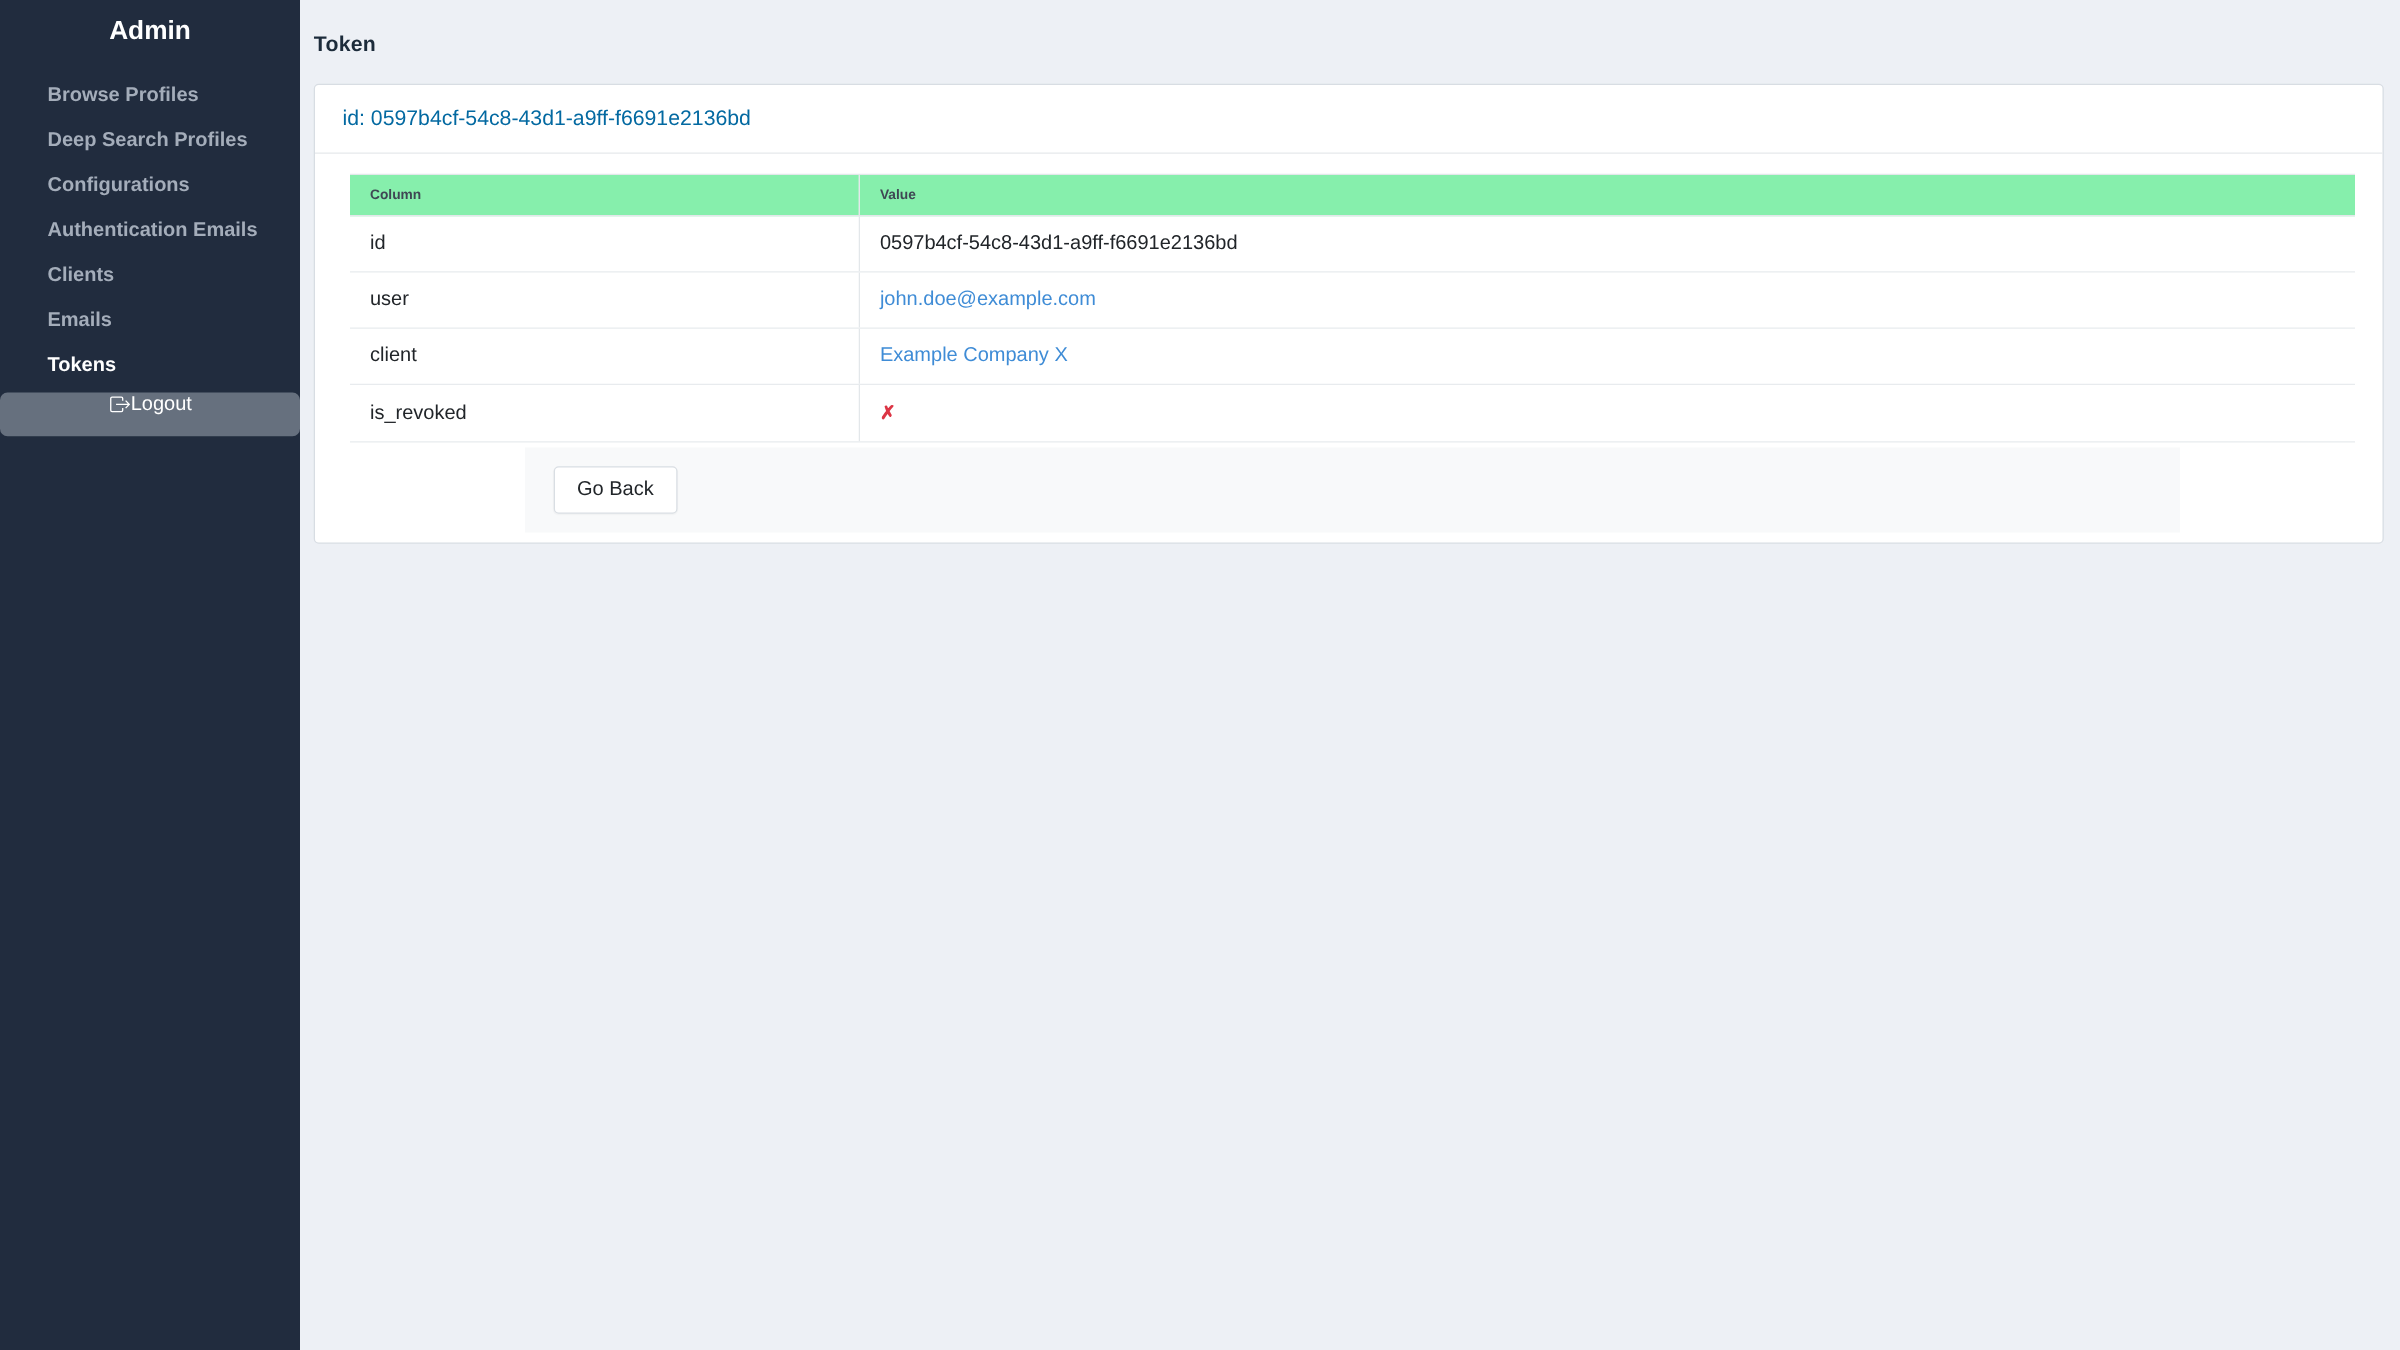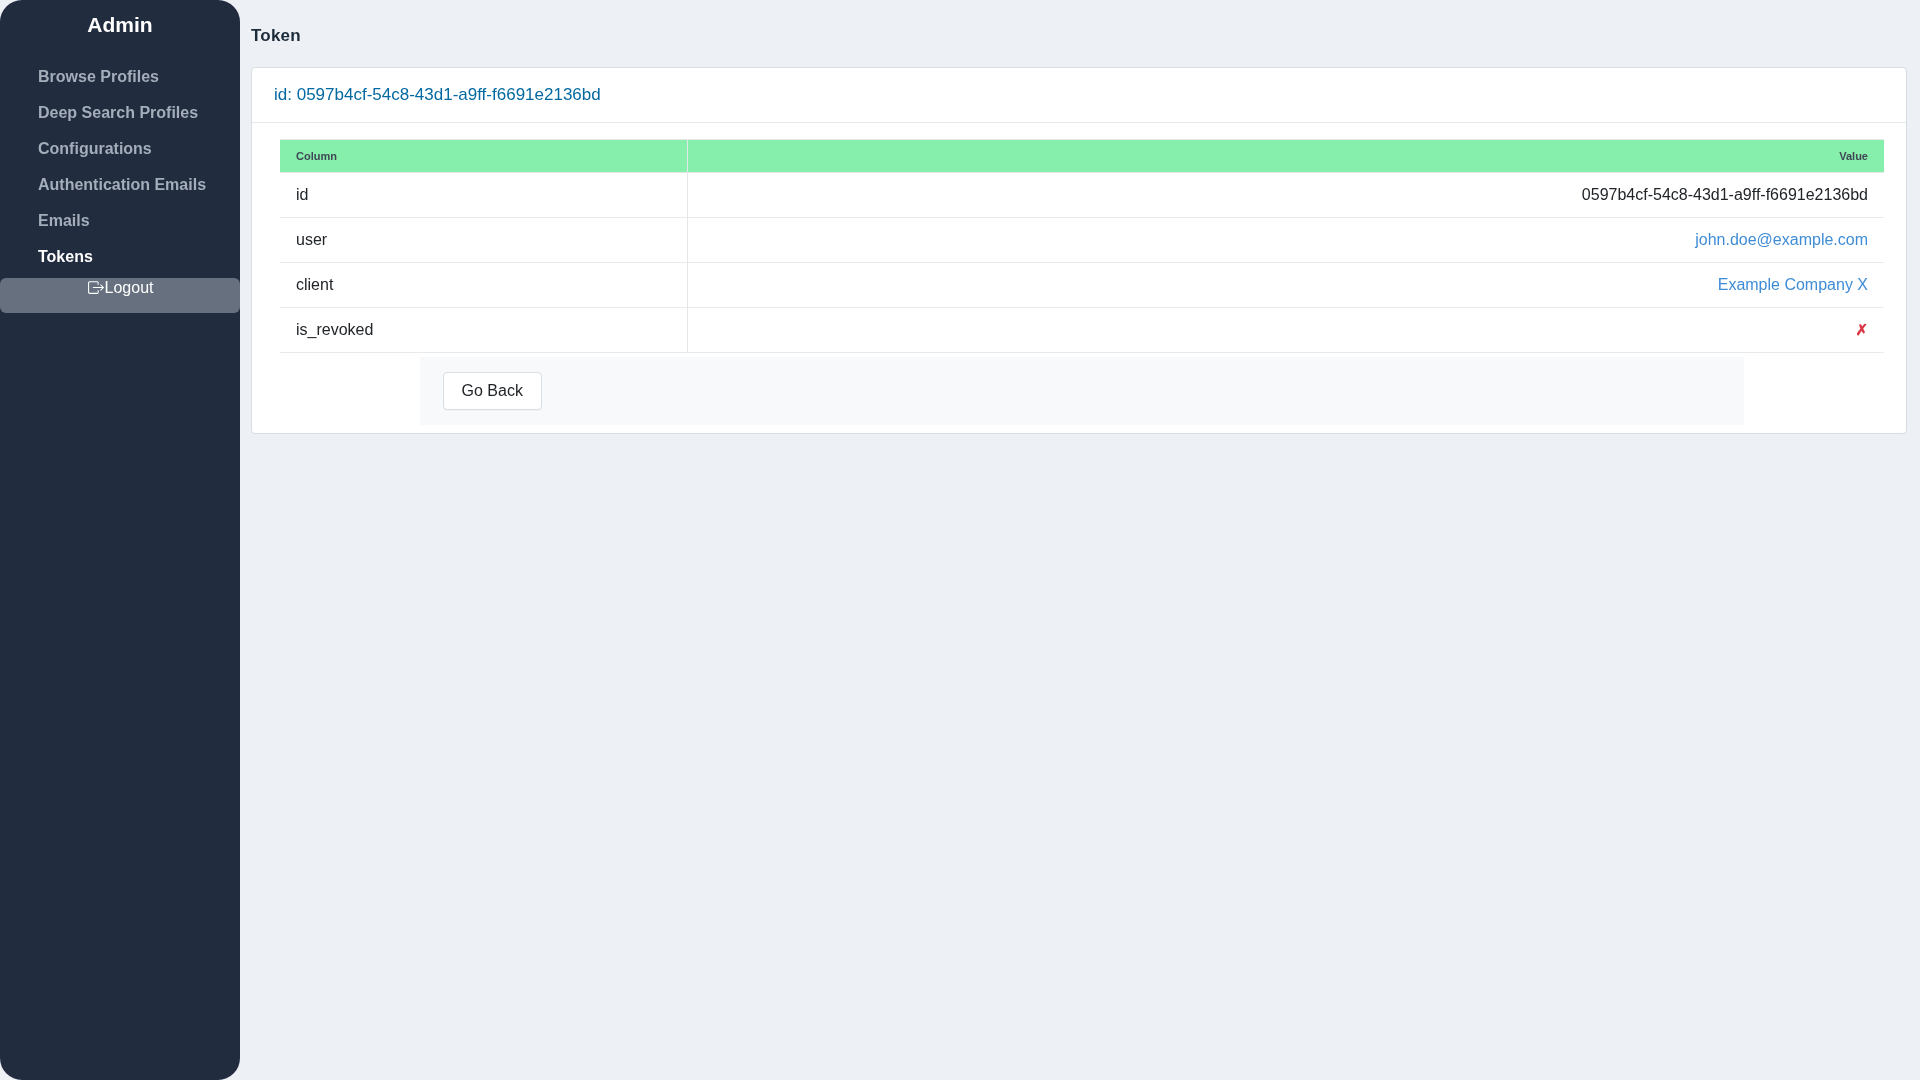--- a/index.html
+++ b/index.html
@@ -15,21 +15,20 @@
   .layout { display: flex; width: 100%; height: 100%; }
 
   
   .sidebar {
     width: 240px;
     min-width: 240px;
     background: #212c3e;
     height: 100%;
     display: flex;
     flex-direction: column;
-    border-radius: 22px;
   }
   .sidebar-title {
     color: #ffffff;
     font-weight: 700;
     font-size: 21px;
     text-align: center;
     padding: 13px 0 0 0;
     margin-bottom: 22px;
   }
   .sidebar-nav { display: flex; flex-direction: column; font-weight: bold; }
@@ -102,21 +101,21 @@
     padding: 10px 16px;
     border-top: 1px solid #e3e7ea;
     border-bottom: 1px solid #e3e7ea;
   }
   .detail-table td {
     padding: 13px 16px;
     border-bottom: 1px solid #e8ebee;
     color: #212529;
   }
   .detail-table th + th,
-  .detail-table td + td { border-left: 1px solid #e3e7ea; text-align: right; }
+  .detail-table td + td { border-left: 1px solid #e3e7ea; }
   .detail-table .col-label { width: 25.4%; }
 
   .cell-link { color: #3f8cd6; text-decoration: none; }
   .red-x { color: #dc3545; font-weight: 700; font-size: 15px; }
 
   .card-footer-area {
     margin: 4px 0 0 8.7%;
     width: 82.6%;
     background: #f8f9fa;
     padding: 15px 23px;
@@ -138,20 +137,21 @@
 
 <div class="layout">
 
   <aside class="sidebar">
     <div class="sidebar-title">Admin</div>
     <nav class="sidebar-nav">
       <a href="#">Browse Profiles</a>
       <a href="#">Deep Search Profiles</a>
       <a href="#">Configurations</a>
       <a href="#">Authentication Emails</a>
+      <a href="#">Clients</a>
       <a href="#">Emails</a>
       <a href="#" class="active">Tokens</a>
     </nav>
     <button class="logout-btn">
       <span style="display:flex;align-items:center;">
         <svg width="17" height="17" viewBox="0 0 16 16" fill="#ffffff" xmlns="http://www.w3.org/2000/svg">
           <path d="M10 12.5a.5.5 0 0 1-.5.5h-7a.5.5 0 0 1-.5-.5v-9a.5.5 0 0 1 .5-.5h7a.5.5 0 0 1 .5.5v1.8h1V3.5A1.5 1.5 0 0 0 9.5 2h-7A1.5 1.5 0 0 0 1 3.5v9A1.5 1.5 0 0 0 2.5 14h7a1.5 1.5 0 0 0 1.5-1.5v-1.8h-1v1.8z"></path>
           <path d="M15.85 8.35a.5.5 0 0 0 0-.7l-2.8-2.8-.7.7L14.29 7.5H5.5v1h8.79l-1.94 1.95.7.7 2.8-2.8z"></path>
         </svg>
       </span>

